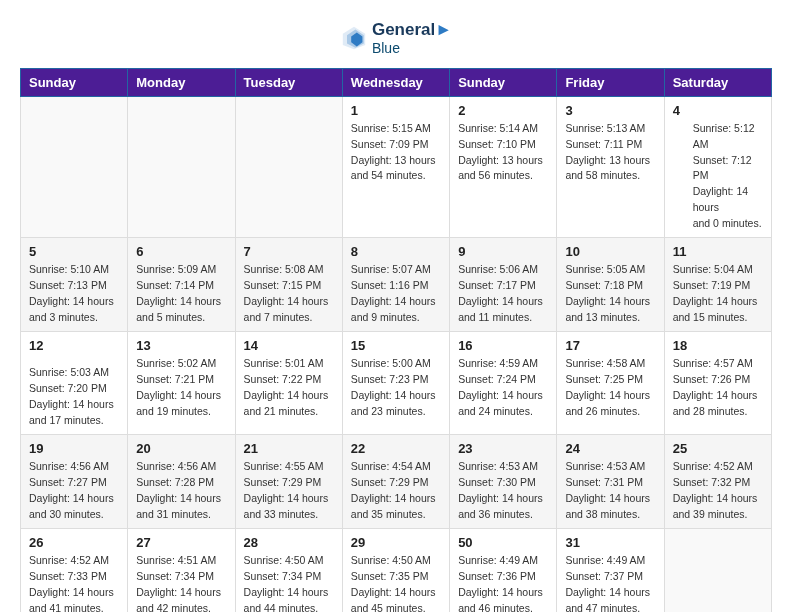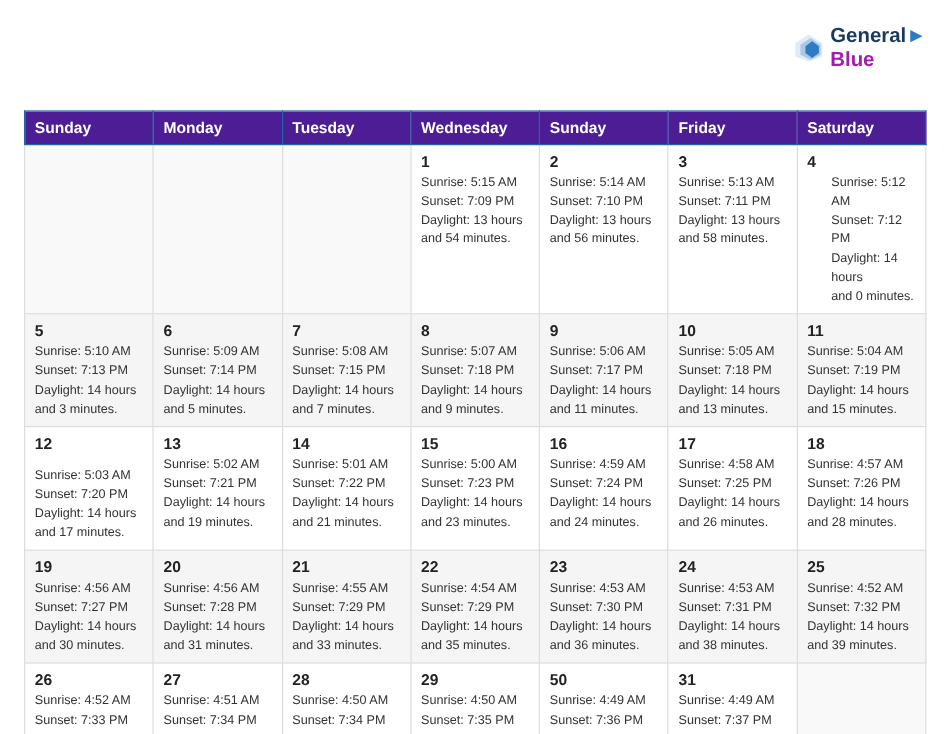--- a/index.html
+++ b/index.html
@@ -5,23 +5,23 @@
     * { box-sizing: border-box; margin: 0; padding: 0; }
     body {
       font-family: Arial, sans-serif;
       background: #fff;
       width: 792px;
       min-height: 612px;
       padding: 20px;
     }
     .header {
       display: flex;
-      justify-content: flex-end;
+      justify-content: center;
       align-items: flex-start;
-      margin-bottom: 32px;
+      margin-bottom: 12px;
     }
     .logo {
       display: flex;
       align-items: center;
       gap: 4px;
     }
     .logo-icon {
       width: 28px;
       height: 28px;
     }
@@ -84,21 +84,21 @@
 
 <div class="header">
   <div class="logo">
     <svg class="logo-icon" viewBox="0 0 40 40" xmlns="http://www.w3.org/2000/svg">
       <polygon points="20,4 36,14 36,30 20,36 4,30 4,14" fill="#2e7bc4" opacity="0.15"></polygon>
       <polygon points="22,8 34,16 34,28 22,34 10,28 10,16" fill="#2e7bc4" opacity="0.3"></polygon>
       <polygon points="24,12 32,18 32,26 24,32 16,26 16,18" fill="#2e7bc4"></polygon>
     </svg>
     <div>
       <div style="font-size:17px;font-weight:bold;color:#1a3a5c;">General<span style="color:#2e7bc4;">►</span></div>
-      <div style="font-size:17px;font-weight:bold;color:#a21caf;">Blue</div>
+      <div style="font-size:14px;font-weight:normal;color:#0c4a6e;">Blue</div>
     </div>
   </div>
   <div class="title-block">
     <div class="month-year"></div>
     <div class="location"></div>
   </div>
 </div>
 
 <table class="calendar">
   <thead>
@@ -164,21 +164,21 @@
         <td>
           <div class="day-number">7</div>
           <div class="day-info" style="white-space: pre-line;">Sunrise: 5:08 AM
 Sunset: 7:15 PM
 Daylight: 14 hours
 and 7 minutes.</div>
         </td>
         <td>
           <div class="day-number">8</div>
           <div class="day-info" style="white-space: pre-line;">Sunrise: 5:07 AM
-Sunset: 7:18 PM
+Sunset: 1:16 PM
 Daylight: 14 hours
 and 9 minutes.</div>
         </td>
         <td>
           <div class="day-number">9</div>
           <div class="day-info" style="white-space: pre-line;">Sunrise: 5:06 AM
 Sunset: 7:17 PM
 Daylight: 14 hours
 and 11 minutes.</div>
         </td>

